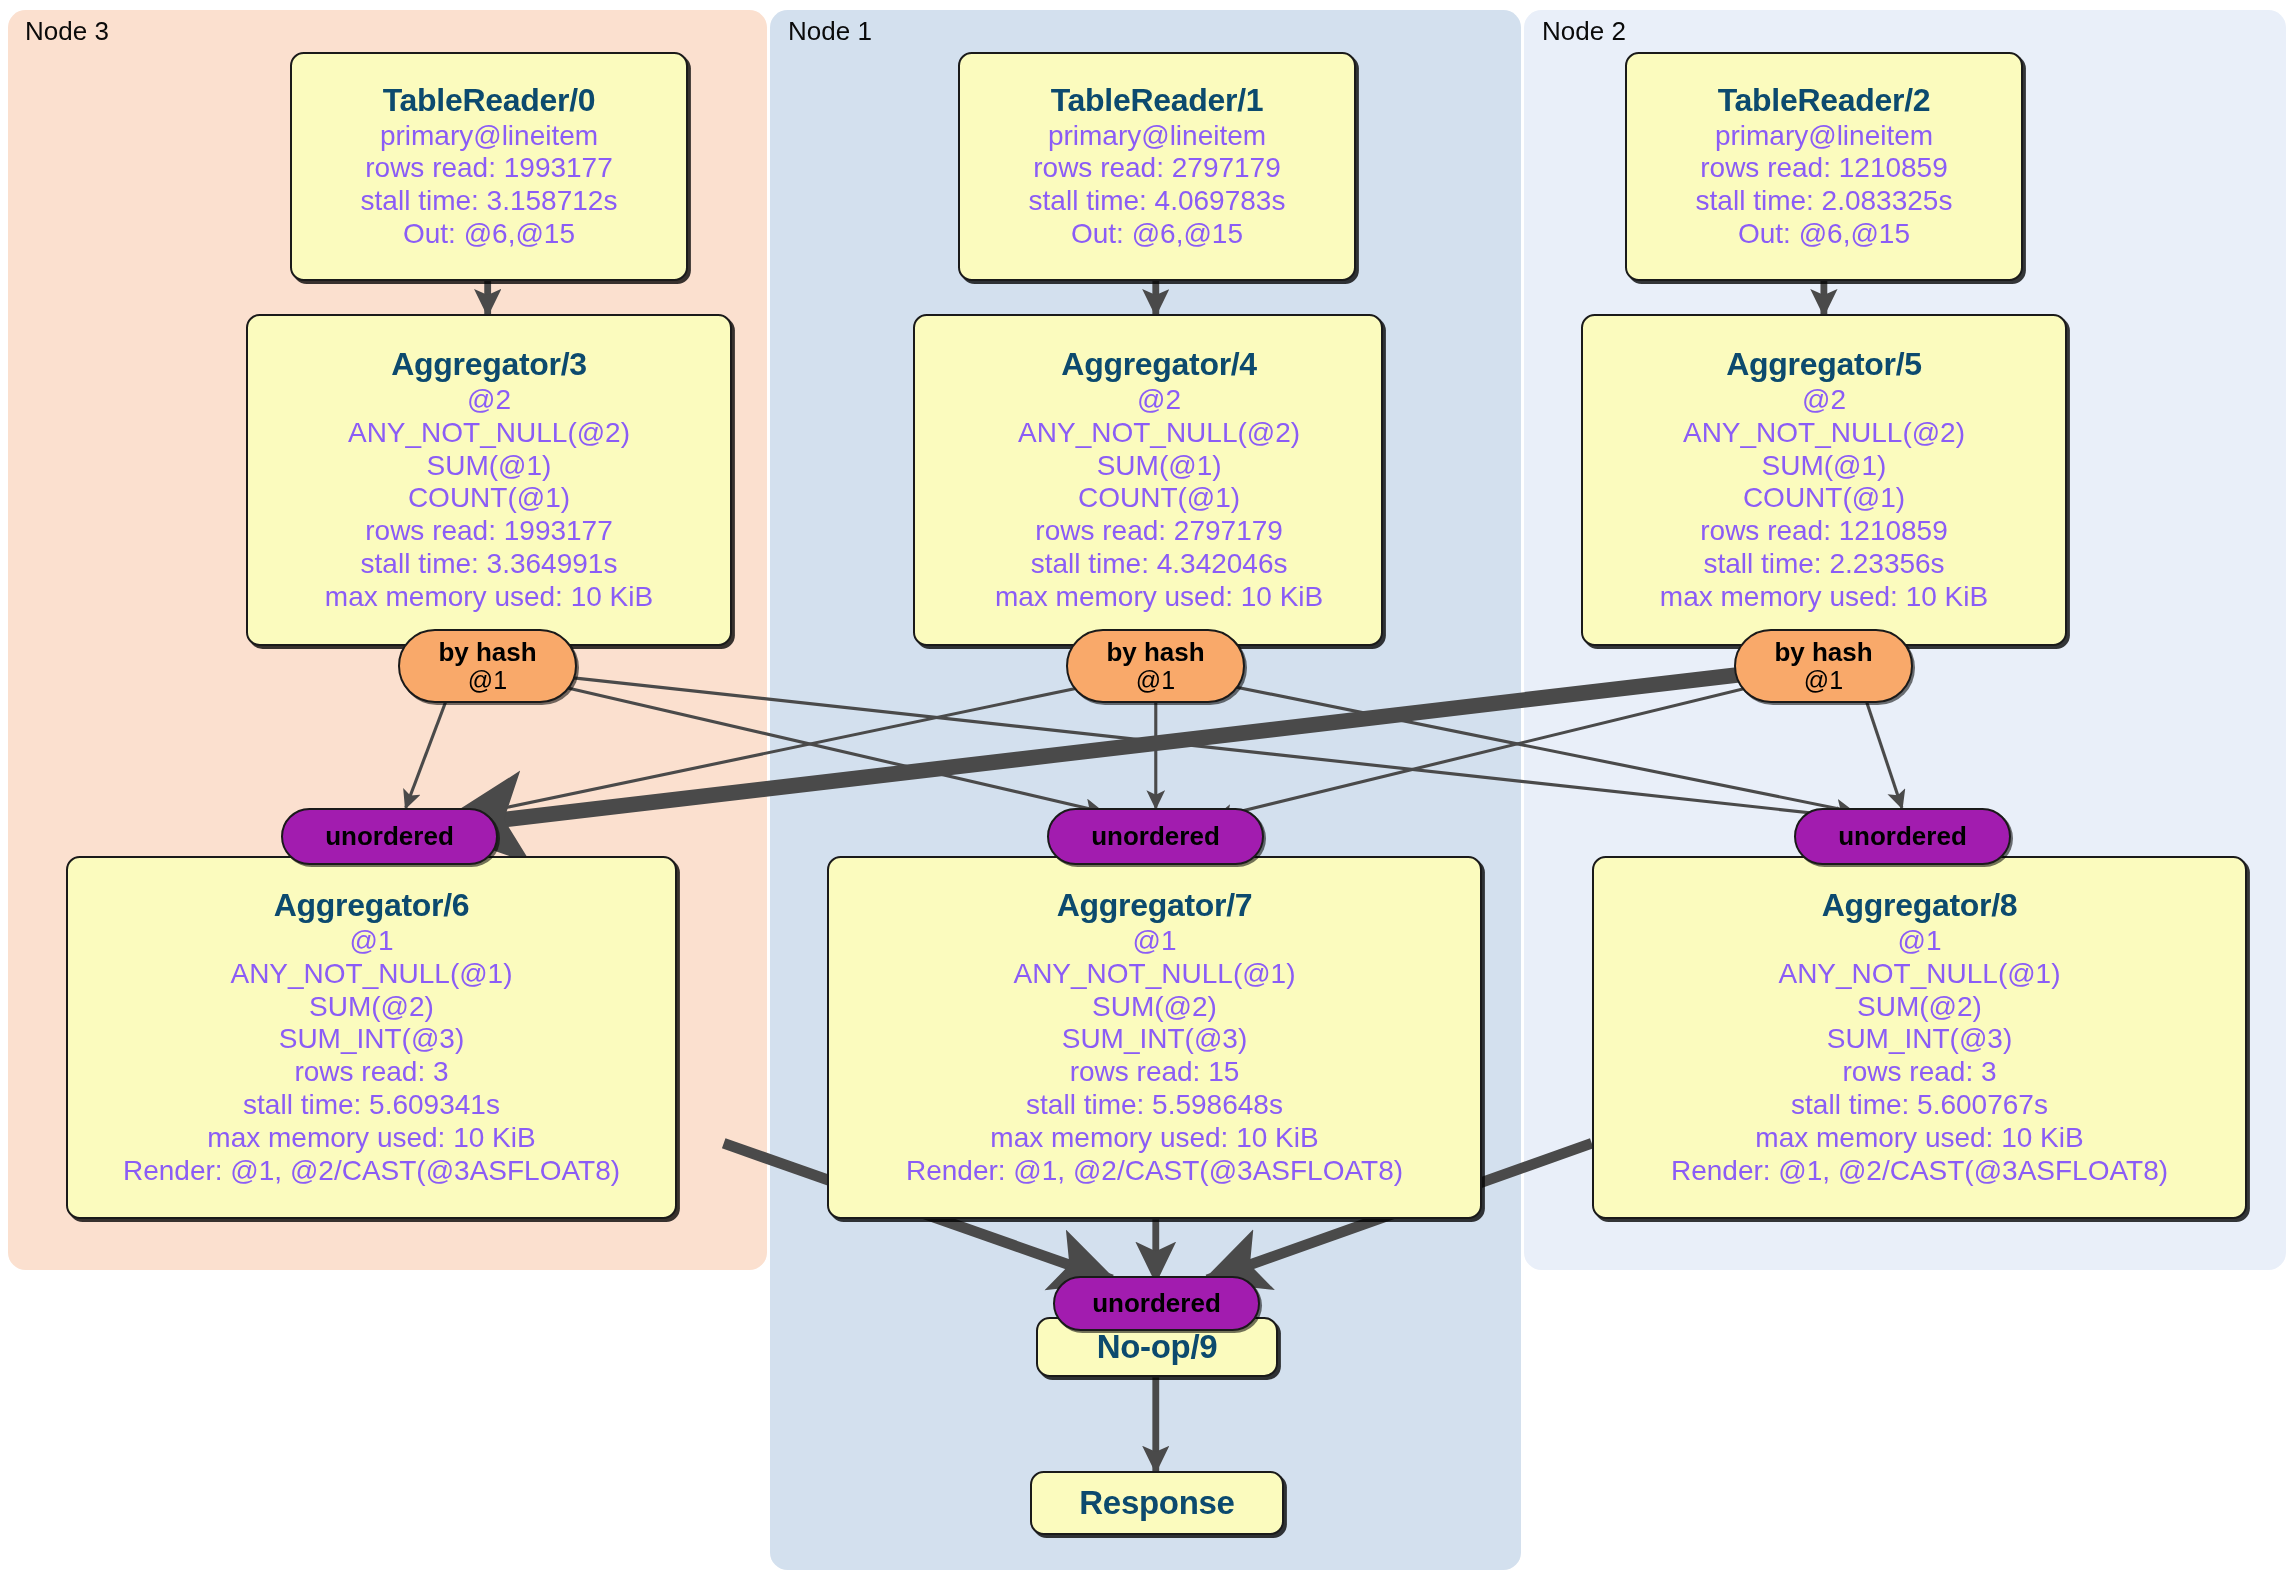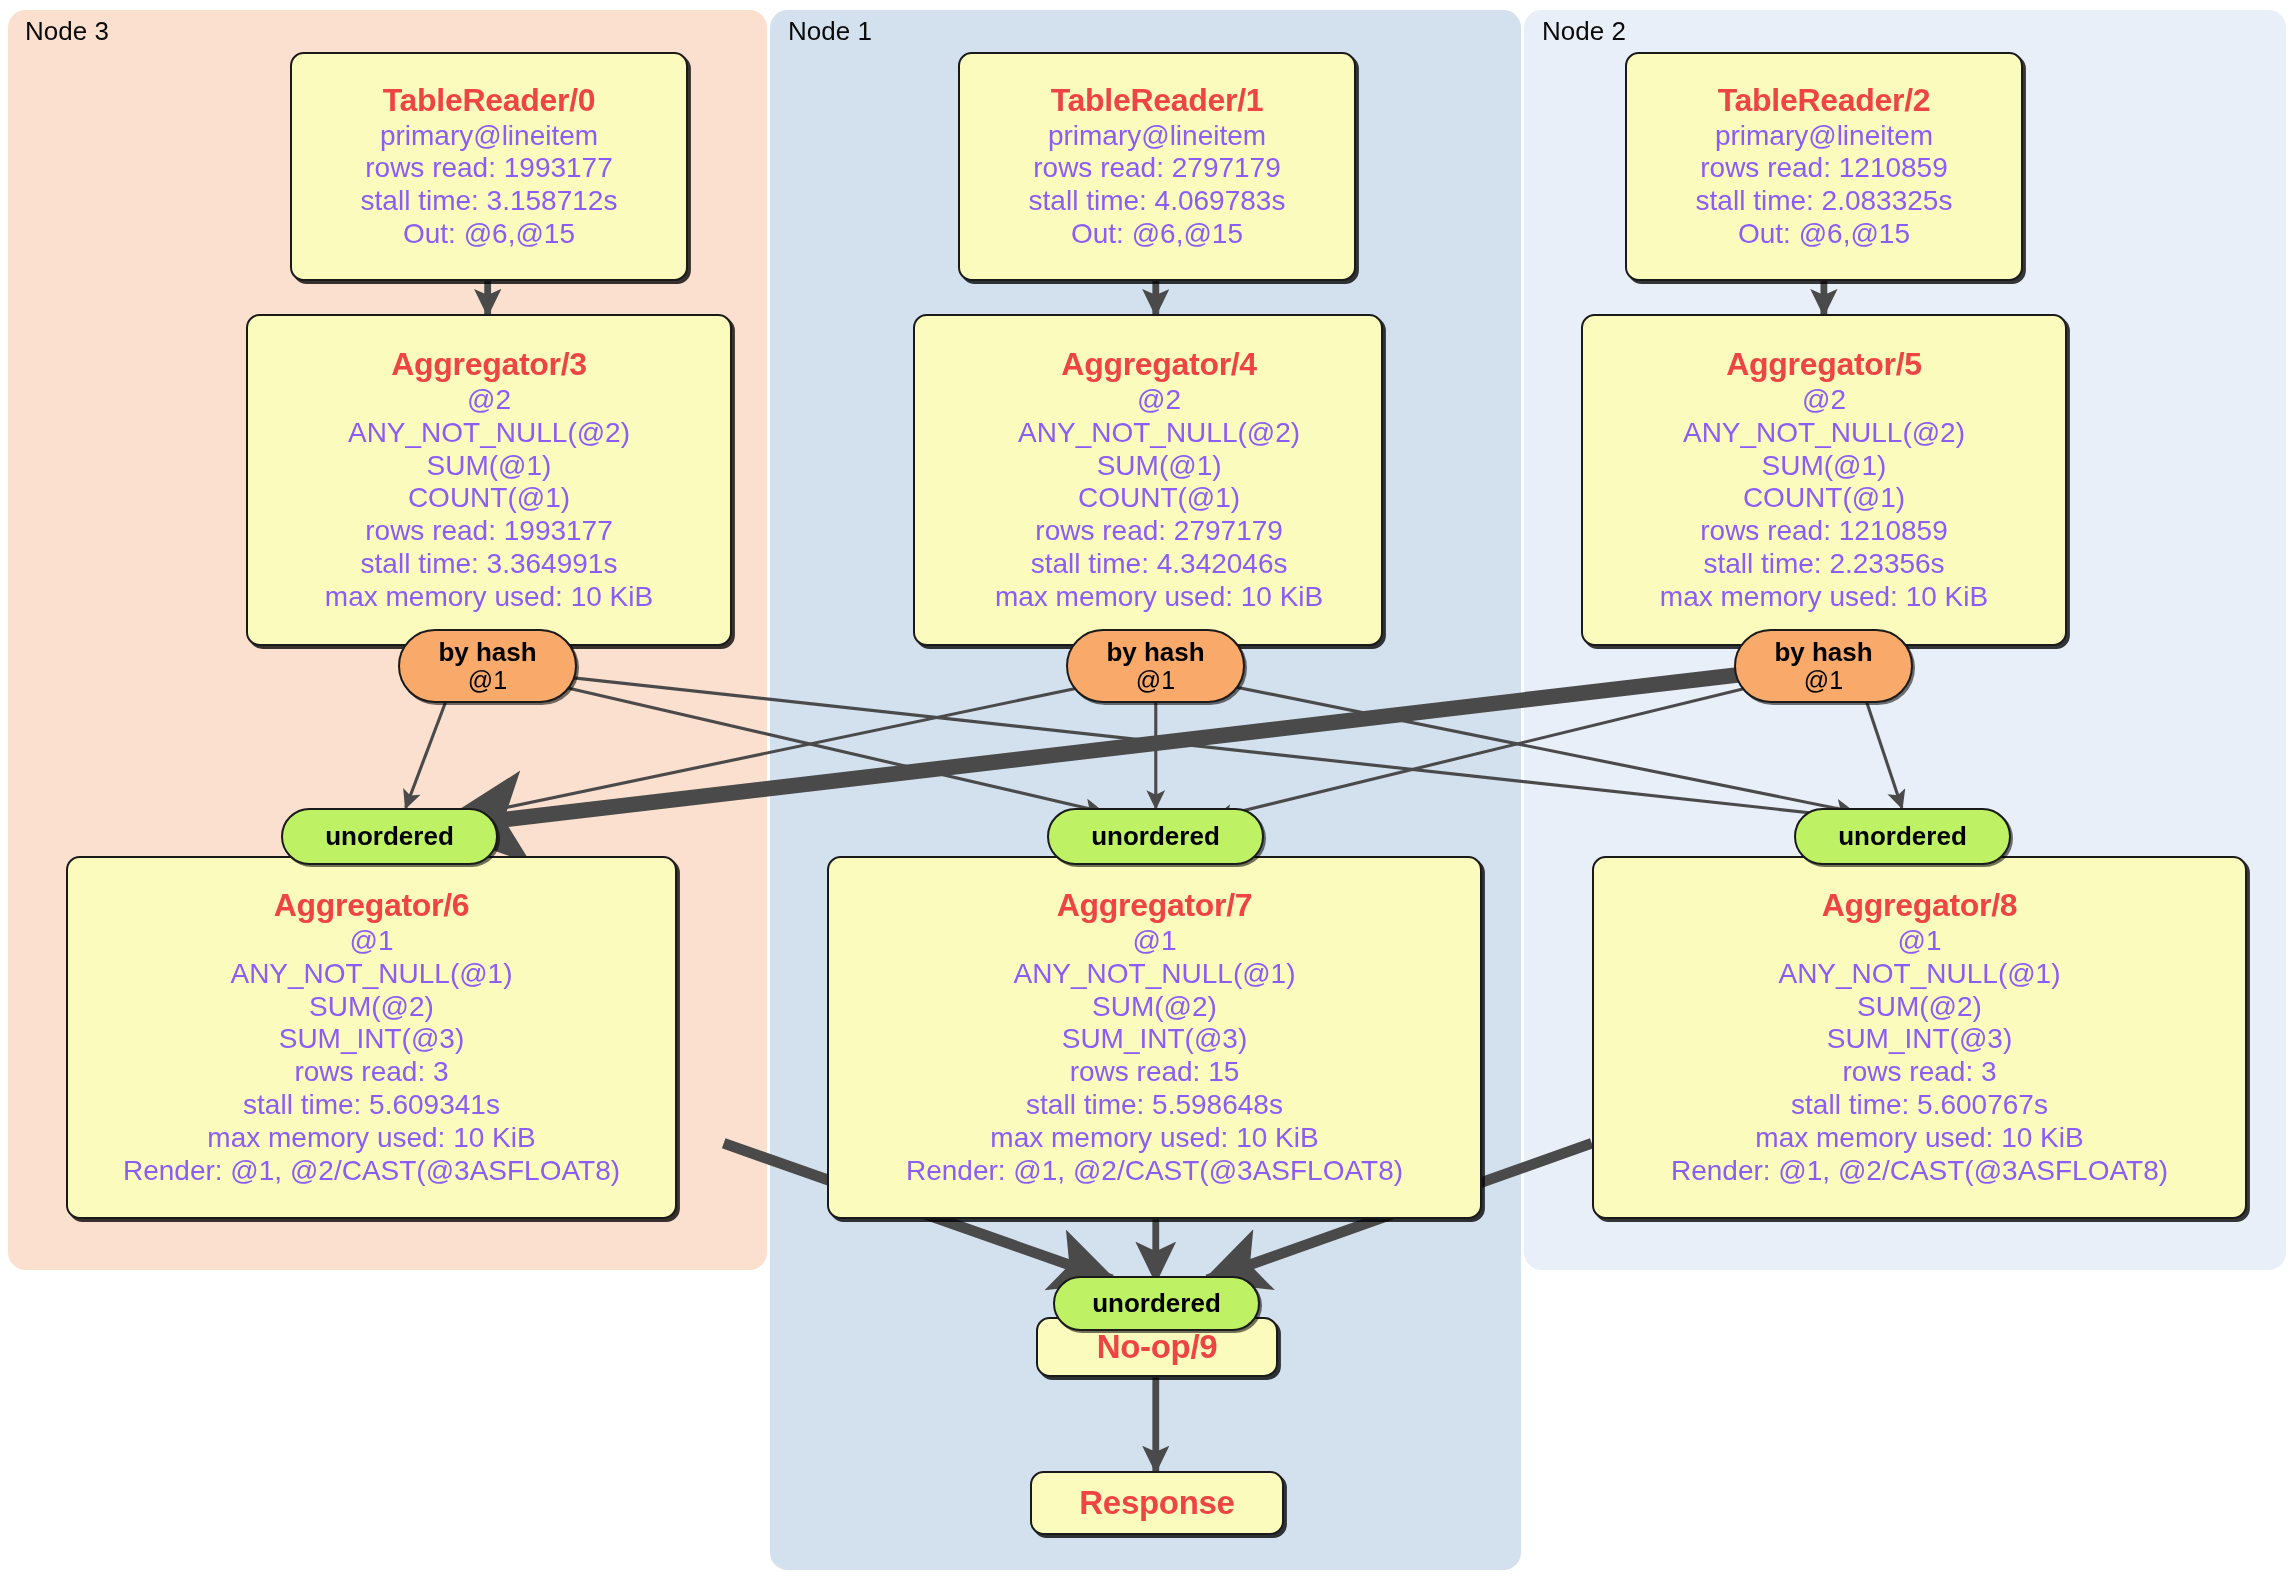--- a/index.html
+++ b/index.html
@@ -53,21 +53,21 @@
     flex-direction: column;
     align-items: center;
     justify-content: center;
     z-index: 4;
     padding: 3.9px 9.8px;
   }
   .gnode .title {
     font-weight: bold;
     font-size: 32px;
     line-height: 1.18;
-    color: #ef4444;
+    color: #0c4a6e;
     letter-spacing: -0.3px;
     white-space: nowrap;
   }
   .gnode .line {
     font-size: 28px;
     line-height: 1.175;
     color: #8b5cf6;
     white-space: nowrap;
   }
   .gnode.compact { padding: 5.9px 15.6px; }
@@ -80,21 +80,21 @@
     border-radius: 974px;
     box-sizing: border-box;
     display: flex;
     flex-direction: column;
     align-items: center;
     justify-content: center;
     z-index: 6;
     box-shadow: 2px 2px 0 rgba(0,0,0,0.55);
   }
   .badge.hash { background: #f9a96a; }
-  .badge.unordered { background: #bef264; }
+  .badge.unordered { background: #a21caf; }
   .badge .b-title {
     font-weight: bold;
     font-size: 26px;
     line-height: 1.1;
     color: #000;
     white-space: nowrap;
   }
   .badge .b-sub {
     font-size: 25px;
     line-height: 1.12;

